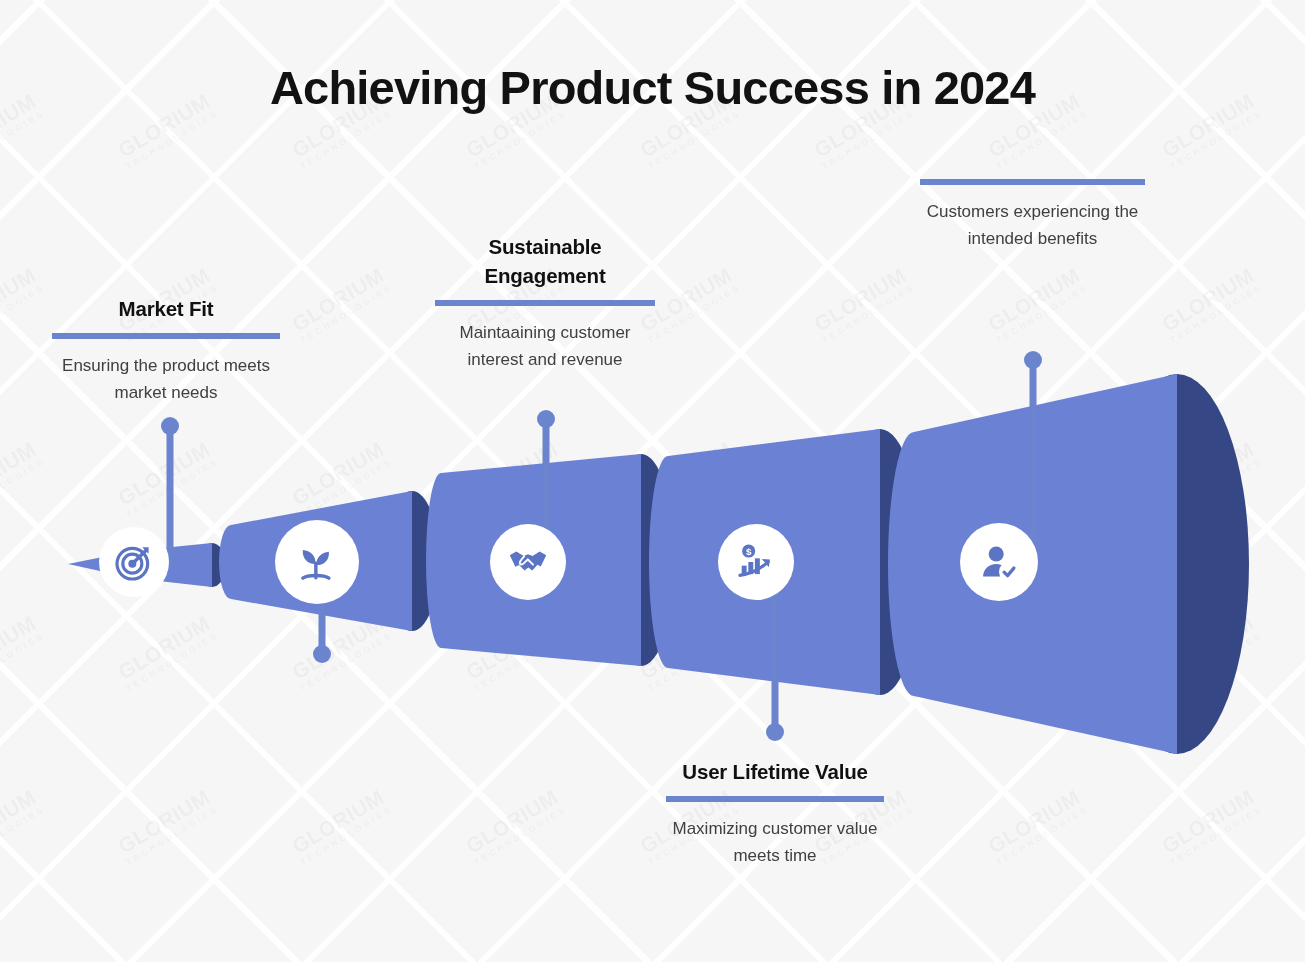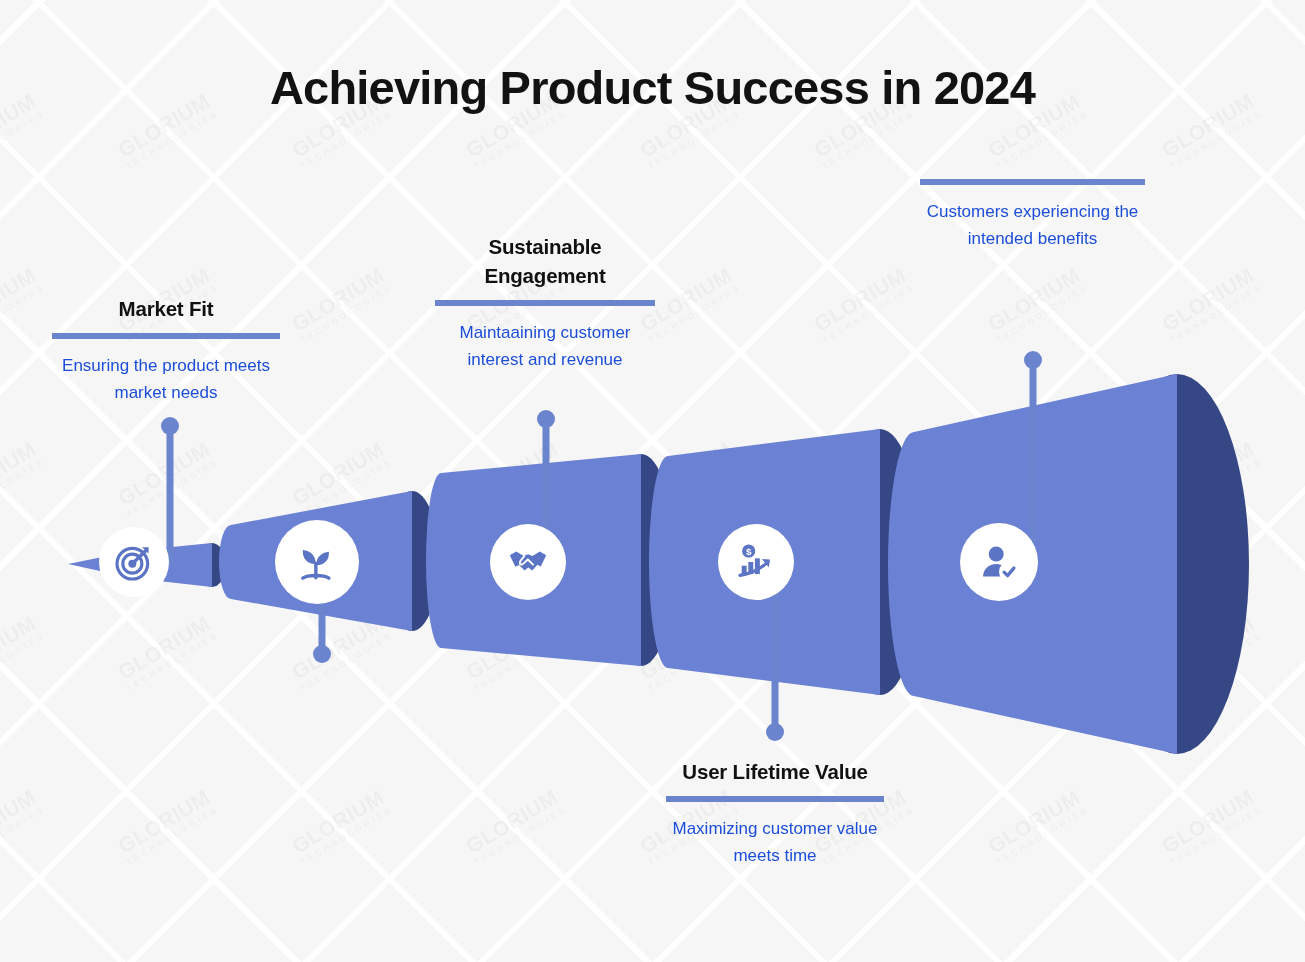--- a/index.html
+++ b/index.html
@@ -108,21 +108,21 @@
   }
   .callout .c-rule {
     height: 6px;
     background: #6b84ce;
     margin: 10px 0 14px 0;
     width: 100%;
   }
   .callout .c-desc {
     font-size: 17px;
     font-weight: 400;
-    color: #1d4ed8;
+    color: #404040;
     line-height: 1.58;
     text-align: center;
   }
 
   
   #callout-market-fit        { left: 52px;  top: 294px;  width: 228px; }
   #callout-organic-growth    { left: 212px; top: 678px;  width: 218px; }
   #callout-sustainable       { left: 435px; top: 232px;  width: 220px; }
   #callout-high-lifetime     { left: 666px; top: 757px;  width: 218px; }
   #callout-user-value        { left: 920px; top: 169px;  width: 225px; }

